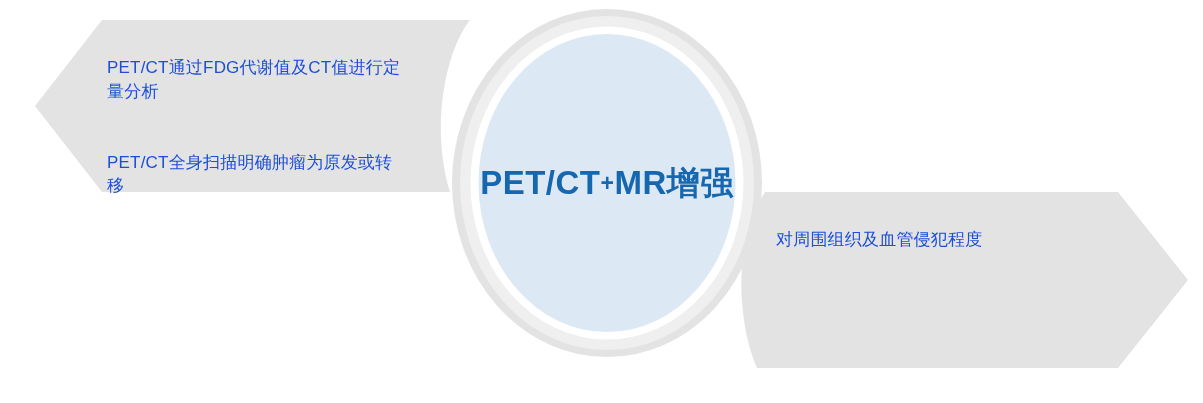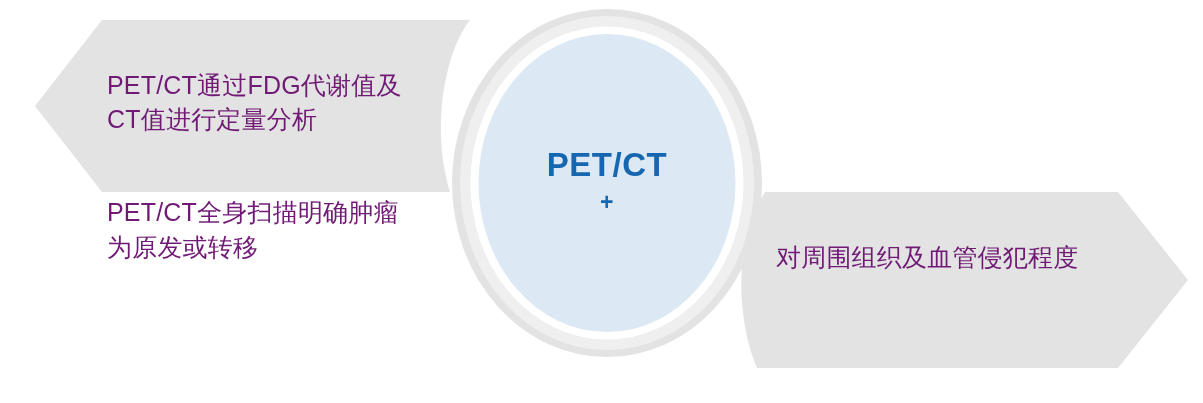--- a/index.html
+++ b/index.html
@@ -23,22 +23,22 @@
     position: absolute;
     left: 0;
     top: 0;
     width: 1203px;
     height: 403px;
   }
 
   
   .text-block {
     position: absolute;
-    color: #701a75;
-    font-size: 25px;
+    color: #1d4ed8;
+    font-size: 17px;
     line-height: 1.38;
     letter-spacing: 0.2px;
     white-space: pre-line;
   }
 
   #left-text {
     left: 107px;
     top: 33px;
     width: 300px;
   }
@@ -56,21 +56,21 @@
   }
 
   
   #center-label {
     position: absolute;
     left: 478px;
     top: 34px;
     width: 258px;
     height: 298px;
     display: flex;
-    flex-direction: column;
+    flex-direction: row;
     align-items: center;
     justify-content: center;
     color: #1667b0;
     font-weight: bold;
     text-align: center;
   }
   #center-label .line-main {
     font-size: 33px;
     line-height: 1.18;
     letter-spacing: 0.5px;
@@ -114,19 +114,20 @@
   </svg>
 
   <div class="text-block" id="left-text">
     <div class="para">PET/CT通过FDG代谢值及CT值进行定量分析</div>
     <div class="para">PET/CT全身扫描明确肿瘤为原发或转移</div>
   </div>
 
   <div id="center-label">
     <div class="line-main">PET/CT</div>
     <div class="line-plus">+</div>
+    <div class="line-main">MR增强</div>
   </div>
 
   <div class="text-block" id="right-text">
     <div class="para">对周围组织及血管侵犯程度</div>
   </div>
 
 </div>
 
 </body></html>

